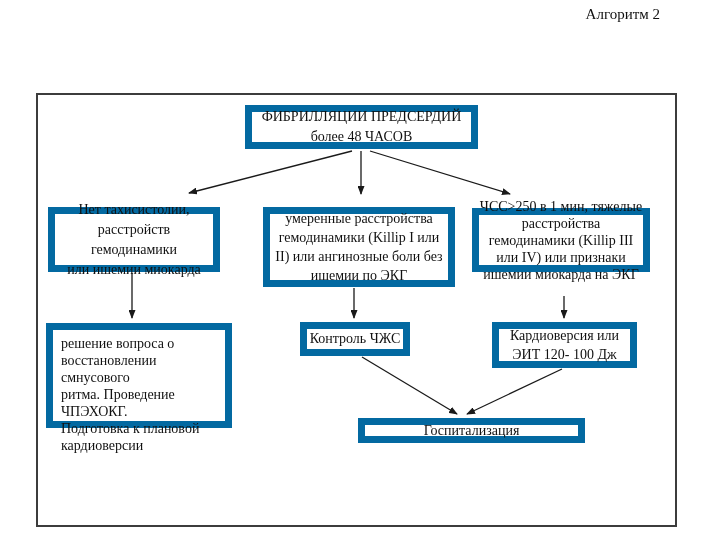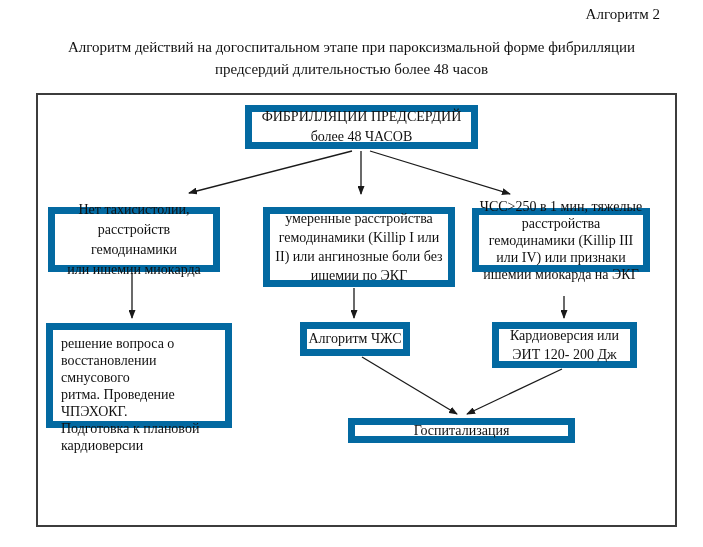--- a/index.html
+++ b/index.html
@@ -61,38 +61,36 @@
   #node-branch-mid  { left: 263px; top: 207px; width: 192px; height: 80px;  line-height: 19px; }
   #node-branch-right{ left: 472px; top: 208px; width: 178px; height: 64px;  line-height: 17px; }
   #node-outcome-left{
     left: 46px; top: 323px; width: 186px; height: 105px;
     line-height: 17px; text-align: left;
     align-items: flex-start;
     padding: 5px 4px 0 8px;
   }
   #node-outcome-mid   { left: 300px; top: 322px; width: 110px; height: 34px; line-height: 16px; }
   #node-outcome-right { left: 492px; top: 322px; width: 145px; height: 46px; line-height: 19px; }
-  #node-final         { left: 348px; top: 418px; width: 227px; height: 25px; line-height: 15px; }
+  #node-final         { left: 358px; top: 418px; width: 227px; height: 25px; line-height: 15px; }
   #arrows {
     position: absolute;
     left: 0; top: 0;
     width: 703px; height: 547px;
     pointer-events: none;
   }
   #arrows line { stroke: #1a1a1a; stroke-width: 1.3; }
 </style>
 </head>
 <body>
 
 <div id="page">
 
   <div class="corner-label">Алгоритм 2</div>
 
-  <div class="doc-title">Алгоритм действий на догоспитальном этапе при пароксизмальной форме фибрилляции
-предсердий длительностью более 48 часов</div>
 
   <div class="outer-frame"></div>
 
   <div class="node" id="node-root">
     <div class="inner">ФИБРИЛЛЯЦИИ ПРЕДСЕРДИЙ
 более 48 ЧАСОВ</div>
   </div>
 
   <div class="node" id="node-branch-left">
     <div class="inner">Нет тахисистолии,
@@ -118,26 +116,26 @@
   <div class="node" id="node-outcome-left">
     <div class="inner">решение вопроса о
 восстановлении смнусового
 ритма. Проведение
 ЧПЭХОКГ.
 Подготовка к плановой
 кардиоверсии</div>
   </div>
 
   <div class="node" id="node-outcome-mid">
-    <div class="inner">Алгоритм ЧЖС</div>
+    <div class="inner">Контроль ЧЖС</div>
   </div>
 
   <div class="node" id="node-outcome-right">
     <div class="inner">Кардиоверсия или
-ЭИТ 120- 200 Дж</div>
+ЭИТ 120- 100 Дж</div>
   </div>
 
   <div class="node" id="node-final">
     <div class="inner">Госпитализация</div>
   </div>
 
   <svg id="arrows" viewBox="0 0 703 547" xmlns="http://www.w3.org/2000/svg">
     <defs>
       <marker id="ah" markerWidth="9" markerHeight="7" refX="8" refY="3.5" orient="auto" markerUnits="userSpaceOnUse">
         <path d="M0,0 L9,3.5 L0,7 Z" fill="#1a1a1a"></path>

